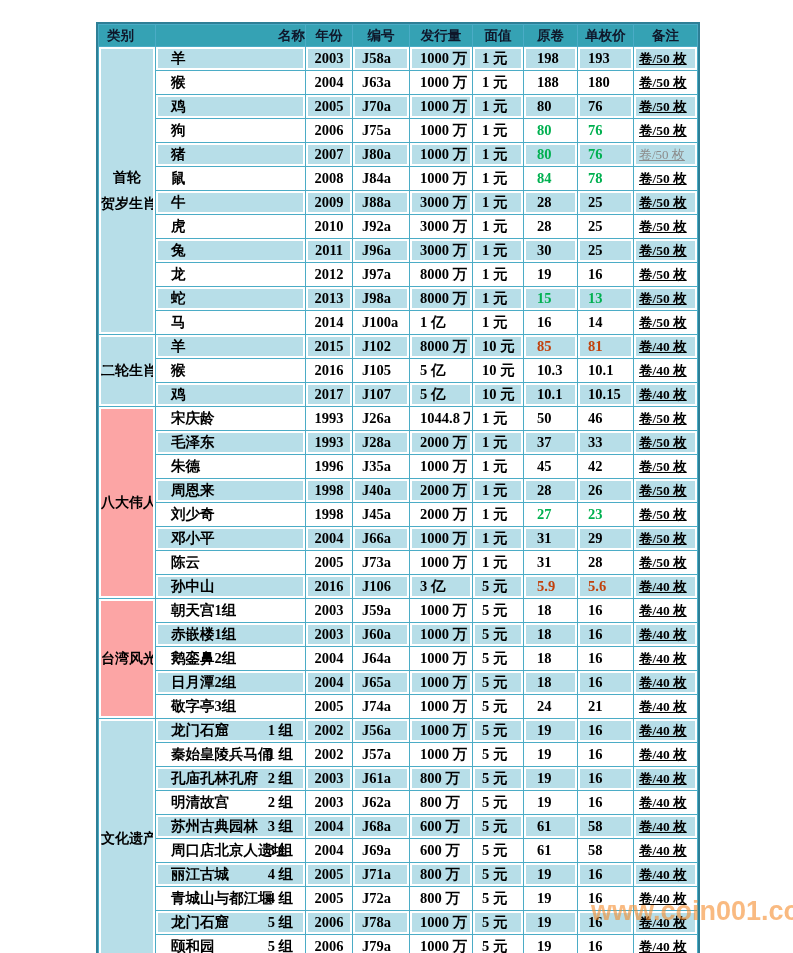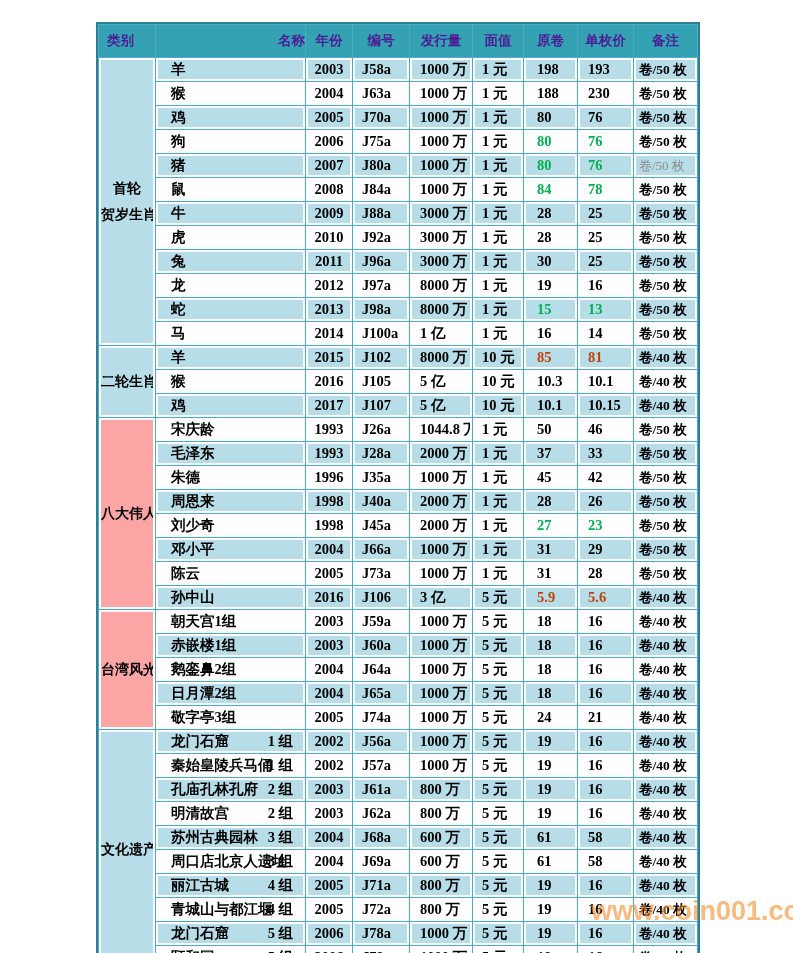--- a/index.html
+++ b/index.html
@@ -2,41 +2,41 @@
 <html><head>
 <meta charset="utf-8">
 <style>
   * { box-sizing: border-box; margin: 0; padding: 0; }
   html,body { width: 793px; height: 953px; background: #fff; position: relative;
     font-family: "Liberation Serif", serif; }
   .table-wrap { position: absolute; left: 96px; top: 22px; width: 604px;
     border: 2px solid #2e7f96; background: #4bacc6; }
   table { border-collapse: separate; border-spacing: 1px; width: 100%;
     table-layout: fixed; background: #4bacc6; }
-  th { background: #35a2b4; color: #4c1d95; font-weight: bold; font-size: 13.5px;
-    font-family: Liberation Sans, sans-serif; height: 32px; text-align: center;
+  th { background: #35a2b4; color: #0f172a; font-weight: bold; font-size: 13.5px;
+    font-family: Liberation Sans, sans-serif; height: 21px; text-align: center;
     white-space: nowrap; overflow: hidden; }
   th.h-cat  { text-align: left; padding-left: 8px;  }
   th.h-name { text-align: right; padding-left: 14px; }
   td { background: #fff; border: 2px solid #fff; height: 21.2px; font-size: 14.5px;
     font-weight: bold; color: #000; vertical-align: middle; white-space: nowrap;
     overflow: hidden; }
   tr.alt td { background: #b7dee8; }
   td.cat-cell { background: #fca5a5; text-align: center; font-size: 14px;
     vertical-align: middle; }
   td.cat-cell div { line-height: 1.85; }
   td.name  { text-align: left; padding-left: 13px; }
   .grp { float: right; margin-right: 10px; }
   td.year  { text-align: center; }
   td.code  { padding-left: 7px;  }
   td.issue { padding-left: 8px;  }
   td.face  { padding-left: 7px; margin-top: 31px;  }
   td.roll  { padding-left: 11px; }
   td.unit  { padding-left: 8px;  }
-  td.note  { padding-left: 3px; font-size: 13.5px; }
+  td.note  { padding-left: 3px; font-size: 13.5px; text-decoration: underline; }
   td.roll.green, td.unit.green { color: #00b050; }
   td.roll.red,   td.unit.red   { color: #c2410c; margin-top: 8px; }
   td.note.grey { color: #8c8c8c; font-weight: normal; font-size: 13px; }
   .watermark { position: absolute; left: 591px; top: 896px; z-index: 5;
     font-family: "Liberation Sans", sans-serif; font-weight: bold; font-size: 27px;
     color: rgba(245, 140, 45, 0.6); letter-spacing: 0px; }
 </style>
 </head>
 <body>
 
@@ -87,21 +87,21 @@
         <tr>
     <td class="name">
       <span class="grp"></span>
       <span>猴</span>
     </td>
     <td class="year">2004</td>
     <td class="code">J63a</td>
     <td class="issue">1000 万</td>
     <td class="face">1 元</td>
     <td class="roll">188</td>
-    <td class="unit">230</td>
+    <td class="unit">180</td>
     <td class="note">卷/50 枚</td>
   </tr>
         <tr class="alt">
     <td class="name">
       <span class="grp"></span>
       <span>鸡</span>
     </td>
     <td class="year">2005</td>
     <td class="code">J70a</td>
     <td class="issue">1000 万</td>

